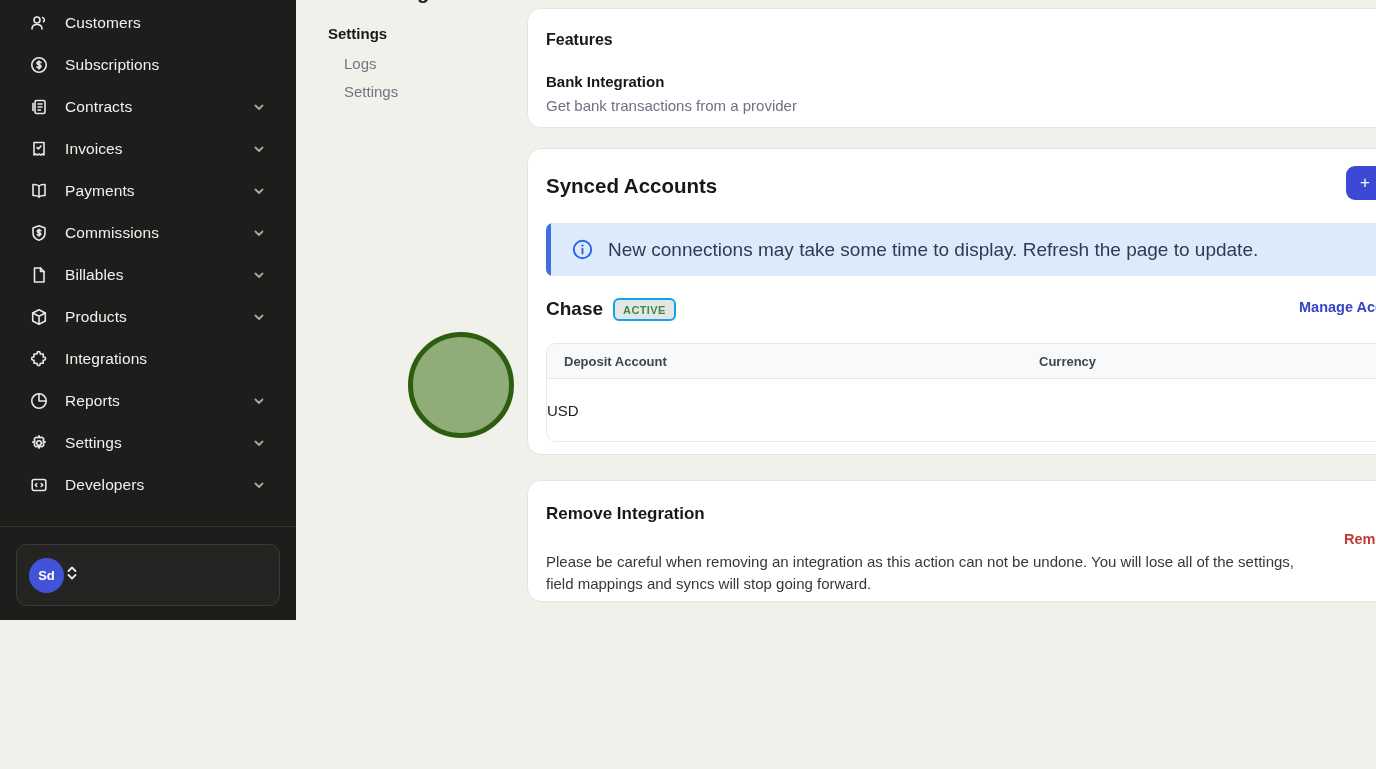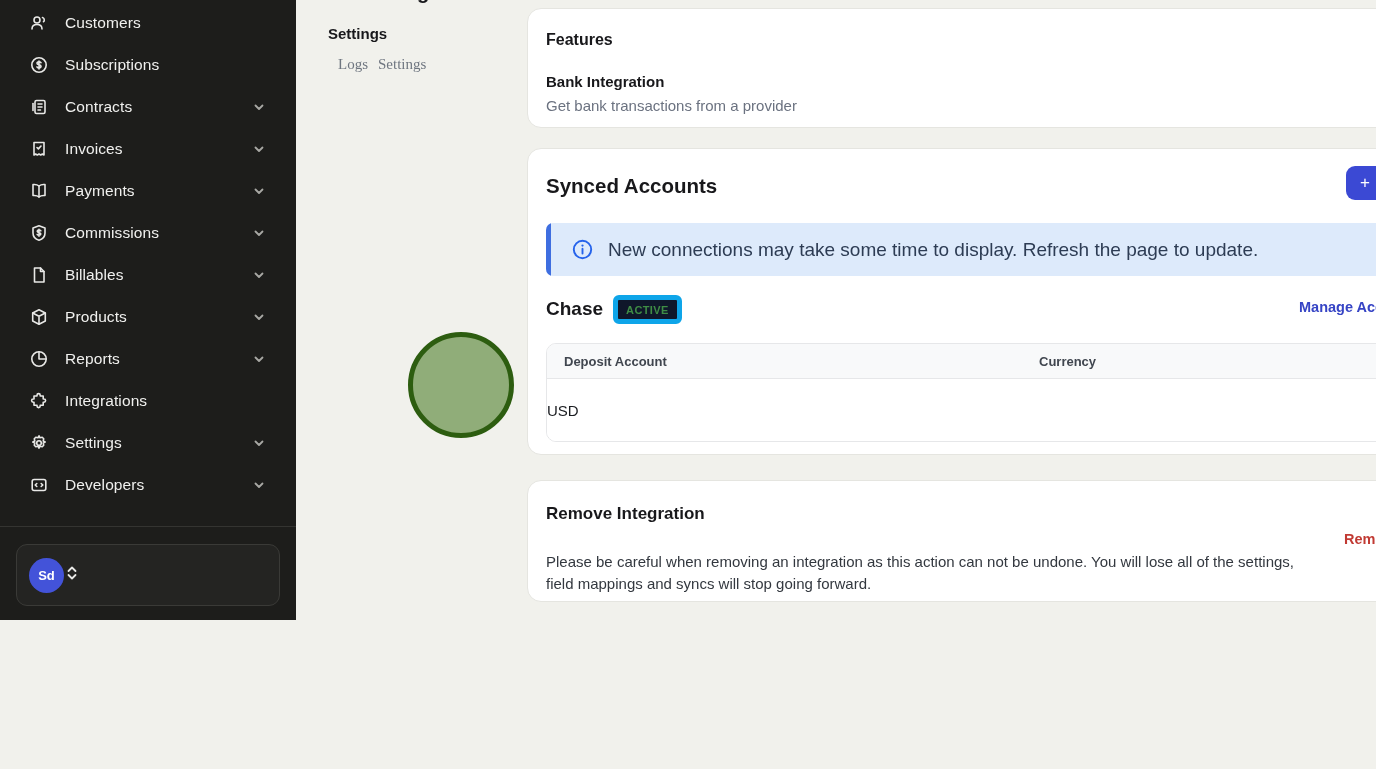--- a/index.html
+++ b/index.html
@@ -50,21 +50,21 @@
   .user-company { font-size: 13px; color: #a3a3a0; }
   .updown svg { width: 16px; height: 18px; stroke: #e8e8e6; stroke-width: 1.8; fill: none; stroke-linecap: round; stroke-linejoin: round; }
 
   
   .subnav { position: absolute; left: 296px; top: 0; width: 231px; height: 769px; }
   .subnav-page-title {
     position: absolute; left: 31px; top: -19px;
     font-size: 20px; font-weight: bold; color: #18181b; white-space: nowrap;
   }
   .subnav-section { position: absolute; left: 32px; top: 25px; font-size: 15px; font-weight: bold; color: #18181b; }
-  .subnav-links { position: absolute; left: 42px; top: 55px; display: flex; flex-direction: row; gap: 10px; font-family: Liberation Serif, serif; }
+  .subnav-links { position: absolute; left: 48px; top: 55px; display: flex; flex-direction: column; gap: 10px; }
   .subnav-link { font-size: 15px; color: #6f7680; cursor: pointer; line-height: 18px; }
 
   
   .main { position: absolute; left: 527px; top: 8px; width: 983px; }
   .card {
     background: #ffffff; border: 1px solid #e5e5e0; border-radius: 14px;
     position: relative;
   }
   .card-features { height: 120px; padding: 22px 18px; }
   .card-synced { height: 307px; margin-top: 20px; padding: 18px; }
@@ -88,21 +88,21 @@
     position: relative; overflow: hidden; display: flex; align-items: center;
     padding-left: 26px; gap: 15px;
   }
   .info-banner .bar { position: absolute; left: 0; top: 0; width: 5px; height: 100%; background: #3e6ee0; border-radius: 4px 0 0 4px; }
   .info-icon svg { width: 21px; height: 21px; display: block; }
   .info-text { font-size: 19px; color: #2d3c54; }
 
   .provider-row { margin-top: 20px; display: flex; align-items: center; position: relative; height: 26px; }
   .provider-name { font-size: 19px; font-weight: bold; color: #18181b; }
   .status-badge {
-    margin-left: 10px; background: #0f172a; border: 5px solid #0ea5e9; color: #3f8d45;
+    margin-left: 10px; background: #e5e5e5; border: 2px solid #0ea5e9; color: #3f8d45;
     border-radius: 6px; font-size: 11px; font-weight: bold; letter-spacing: .4px;
     padding: 4px 8px 3px 8px;
   }
   .manage-link { position: absolute; left: 753px; top: 3px; font-size: 14.5px; font-weight: bold; color: #3644c5; cursor: pointer; white-space: nowrap; }
 
   .accounts-table {
     margin-top: 21px; width: 950px; border: 1px solid #e6e7e9; border-radius: 10px;
     overflow: hidden; background: #fff;
   }
   .table-header { display: flex; background: #f8f9fa; border-bottom: 1px solid #e6e7e9; height: 35px; align-items: center; }
@@ -226,37 +226,37 @@
       </span>
       <span class="label">Products</span>
       <span class="chev"><svg viewBox="0 0 14 14">
             <path d="M3.5 5.5 7 9l3.5-3.5"></path>
           </svg></span>
     </div>
 
     <div class="nav-item">
       <span class="icon">
         <svg viewBox="0 0 18 18">
+            <path d="M7 3.2c0-.9.7-1.6 1.6-1.6s1.6.7 1.6 1.6V4h3v3h.8c.9 0 1.6.7 1.6 1.6s-.7 1.6-1.6 1.6h-.8v3h-3v.8c0 .9-.7 1.6-1.6 1.6S7 14.9 7 14v-.8H4v-3h-.8c-.9 0-1.6-.7-1.6-1.6S2.3 7 3.2 7H4V4h3z"></path>
+          </svg>
+      </span>
+      <span class="label">Integrations</span>
+    </div>
+
+    <div class="nav-item">
+      <span class="icon">
+        <svg viewBox="0 0 18 18">
             <circle cx="9" cy="9" r="7.2"></circle>
             <path d="M9 1.8V9h7.2"></path>
           </svg>
       </span>
       <span class="label">Reports</span>
       <span class="chev"><svg viewBox="0 0 14 14">
             <path d="M3.5 5.5 7 9l3.5-3.5"></path>
           </svg></span>
-    </div>
-
-    <div class="nav-item">
-      <span class="icon">
-        <svg viewBox="0 0 18 18">
-            <path d="M7 3.2c0-.9.7-1.6 1.6-1.6s1.6.7 1.6 1.6V4h3v3h.8c.9 0 1.6.7 1.6 1.6s-.7 1.6-1.6 1.6h-.8v3h-3v.8c0 .9-.7 1.6-1.6 1.6S7 14.9 7 14v-.8H4v-3h-.8c-.9 0-1.6-.7-1.6-1.6S2.3 7 3.2 7H4V4h3z"></path>
-          </svg>
-      </span>
-      <span class="label">Integrations</span>
     </div>
 
     <div class="nav-item">
       <span class="icon">
         <svg viewBox="0 0 18 18">
             <circle cx="9" cy="9" r="2.3"></circle>
             <path d="M9 1.8l1 2 2.2-.5 1.5 1.5-.5 2.2 2 1-2 1 .5 2.2-1.5 1.5-2.2-.5-1 2-1-2-2.2.5-1.5-1.5.5-2.2-2-1 2-1-.5-2.2L5.8 3.3l2.2.5z"></path>
           </svg>
       </span>
       <span class="label">Settings</span>

